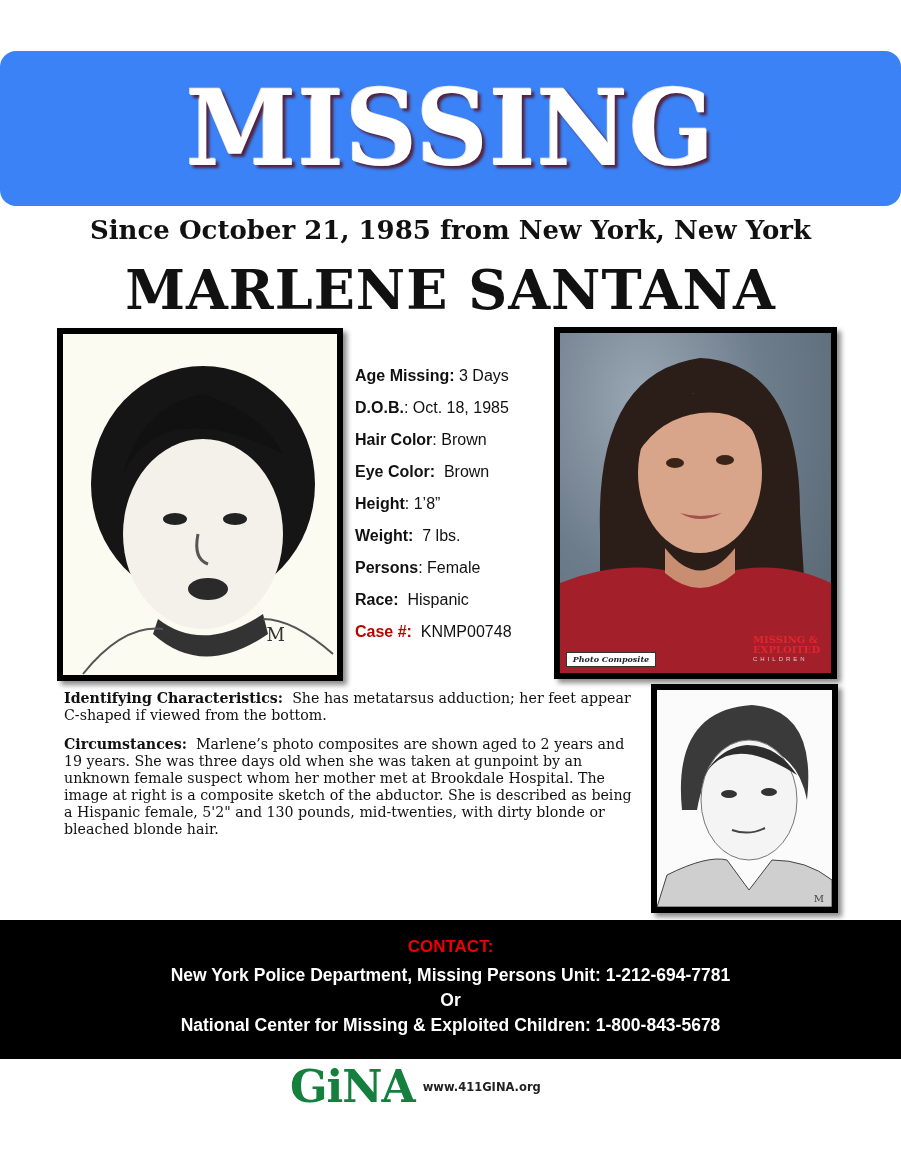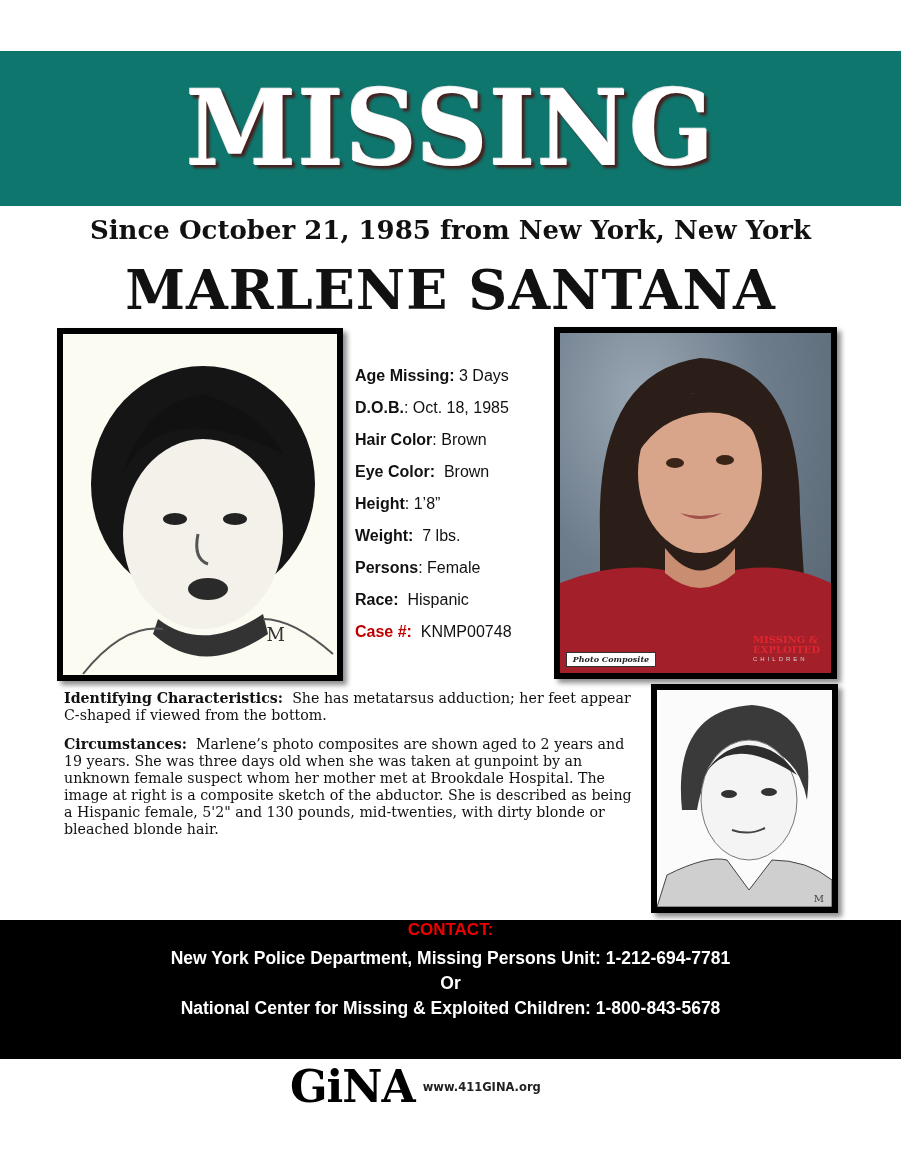--- a/index.html
+++ b/index.html
@@ -1,22 +1,22 @@
 <!DOCTYPE html>
 <html><head>
 <meta charset="utf-8">
 <style>
   * { margin: 0; padding: 0; box-sizing: border-box; }
   html, body { width: 901px; height: 1165px; background: #ffffff; overflow: hidden; }
   body { position: relative; font-family: "Liberation Sans", sans-serif; color: #000; }
 
   .banner {
     position: absolute; left: 0; top: 51px; width: 901px; height: 155px;
-    background: #0f766e;
-    display: flex; align-items: center; justify-content: center;
+    background: #3b82f6;
+    display: flex; align-items: center; justify-content: center; border-radius: 16px;
   }
   .banner-title {
     font-family: "DejaVu Serif", serif; font-weight: bold;
     font-size: 104px; line-height: 1; color: #ffffff; letter-spacing: 1px;
     text-shadow: 3px 3px 3px rgba(90,0,0,0.75), -1px -1px 0 #e8e8e8;
     transform: scaleX(0.96);
   }
 
   .since {
     position: absolute; left: 0; top: 212px; width: 901px; text-align: center;
@@ -79,31 +79,31 @@
   }
   .details p { margin-bottom: 7px; }
   .details p.circ { margin-top: 12px; }
   .details b { font-weight: bold; }
 
   .contact {
     position: absolute; left: 0; top: 920px; width: 901px; height: 139px;
     background: #000; text-align: center; color: #fff;
     font-family: "Liberation Sans", sans-serif; font-weight: bold;
   }
-  .contact-title { color: #ee0000; font-size: 17px; line-height: 20px; }
+  .contact-title { color: #ee0000; font-size: 17px; line-height: 20px; padding-top: 17px; }
   .contact-line { font-size: 17.5px; line-height: 25px; }
   .contact-line.first { margin-top: 6px; }
 
   .footer {
     position: absolute; left: 290px; top: 1062px; width: 345px; height: 50px;
     display: flex; align-items: center;
   }
   .gina-logo {
     font-family: "DejaVu Serif", serif; font-weight: bold; font-size: 44px; line-height: 44px;
-    color: #000000; letter-spacing: -1px; margin-right: 8px; position: relative;
+    color: #15803d; letter-spacing: -1px; margin-right: 8px; position: relative;
   }
   .gina-text { text-align: center; color: #222; }
   .gina-tag { font-family: "DejaVu Sans", sans-serif; font-size: 12.5px; line-height: 16px; }
   .gina-tag b { font-size: 15px; }
   .gina-url { font-family: "DejaVu Sans", sans-serif; font-weight: bold; font-size: 11.5px; line-height: 14px; }
 </style>
 </head>
 <body>
 
 <div class="banner">

